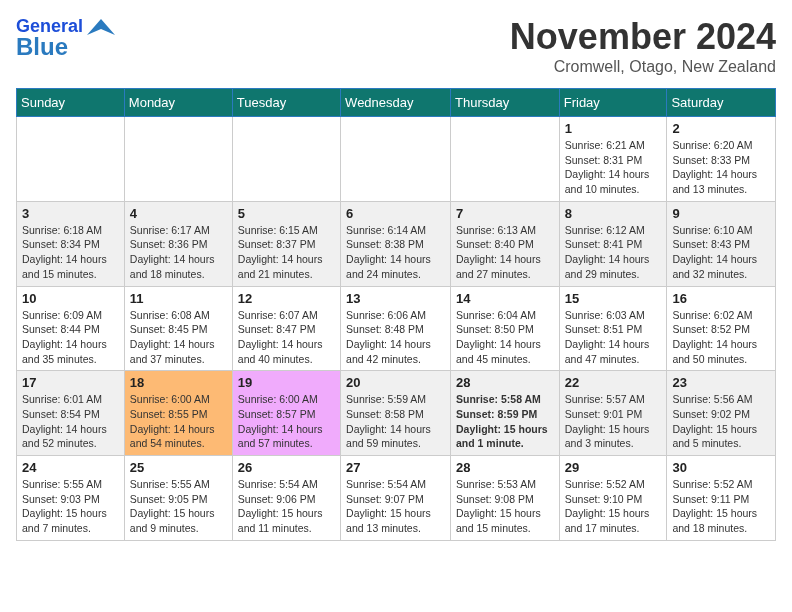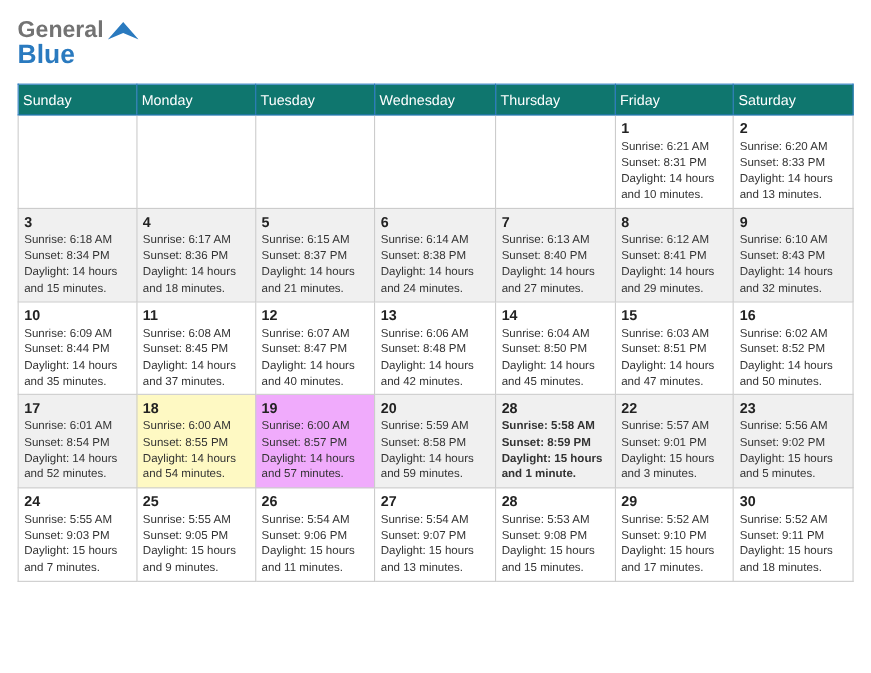--- a/index.html
+++ b/index.html
@@ -78,26 +78,30 @@
       color: #333;
       line-height: 1.4;
     }
   </style>
 </head>
 <body>
 
 <div class="header-area">
   <div class="logo">
     <div class="logo-row">
-      <span style="font-size:21px;font-weight:bold;color:#737373;">General</span>
+      <span style="font-size:18px;font-weight:bold;color:#1d4ed8;">General</span>
       <svg width="28" height="20" viewBox="0 0 28 20">
         <polygon points="14,2 28,18 14,12 0,18" fill="#2a7abf"></polygon>
       </svg>
     </div>
     <span style="font-size:24px;font-weight:bold;color:#2a7abf;margin-top:-4px;">Blue</span>
+  </div>
+  <div class="title-area">
+    <div class="month-title">November 2024</div>
+    <div class="location-title">Cromwell, Otago, New Zealand</div>
   </div>
 </div>
 
 <table class="calendar-table">
   <thead>
     <tr>
     <th>Sunday</th>
         <th>Monday</th>
         <th>Tuesday</th>
         <th>Wednesday</th>
@@ -231,21 +235,21 @@
         </td>
       </tr>
       <tr style="background-color: rgb(240, 240, 240);">
         <td style="background-color: rgb(240, 240, 240);">
           <span class="day-number">17</span>
           <div class="day-info" style="white-space: pre-line;">Sunrise: 6:01 AM
 Sunset: 8:54 PM
 Daylight: 14 hours
 and 52 minutes.</div>
         </td>
-        <td style="background-color: #fef9c3;">
+        <td style="background-color: #fdba74;">
           <span class="day-number">18</span>
           <div class="day-info" style="white-space: pre-line;">Sunrise: 6:00 AM
 Sunset: 8:55 PM
 Daylight: 14 hours
 and 54 minutes.</div>
         </td>
         <td style="background-color: #f0abfc;">
           <span class="day-number">19</span>
           <div class="day-info" style="white-space: pre-line;">Sunrise: 6:00 AM
 Sunset: 8:57 PM

